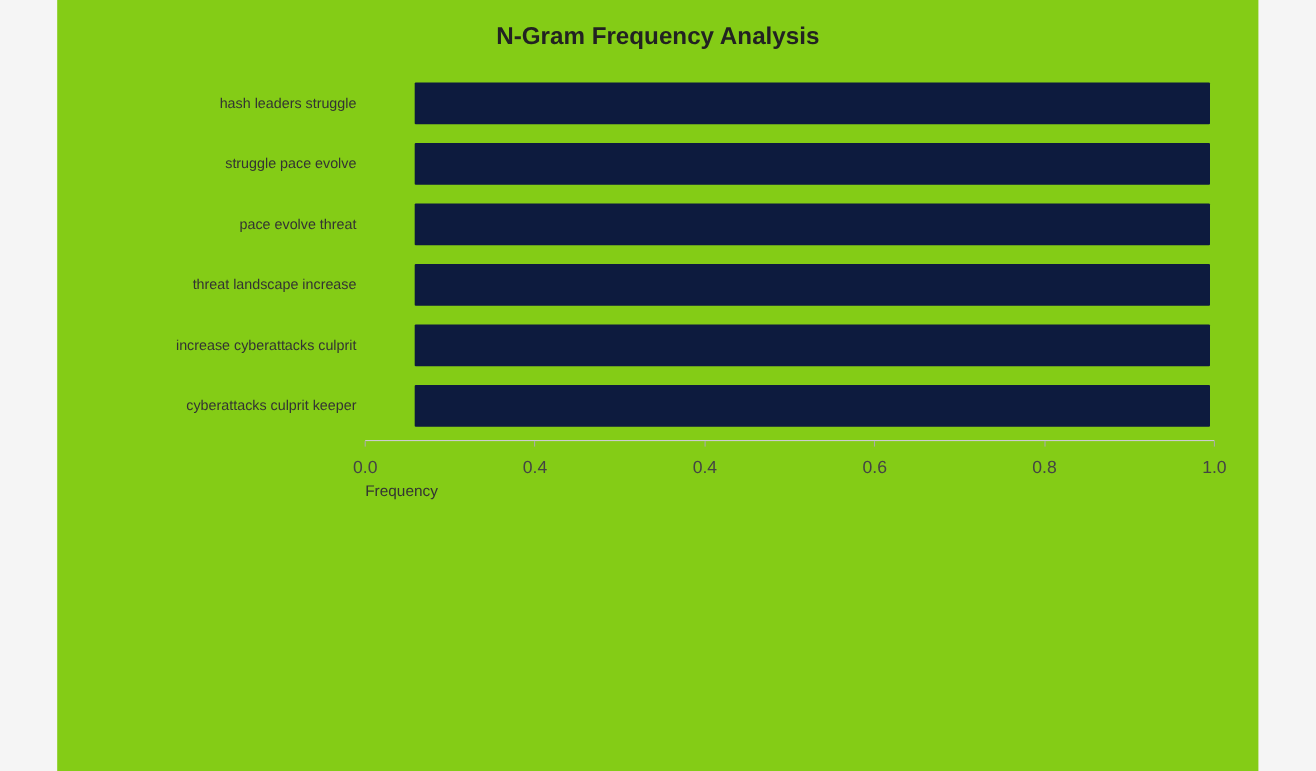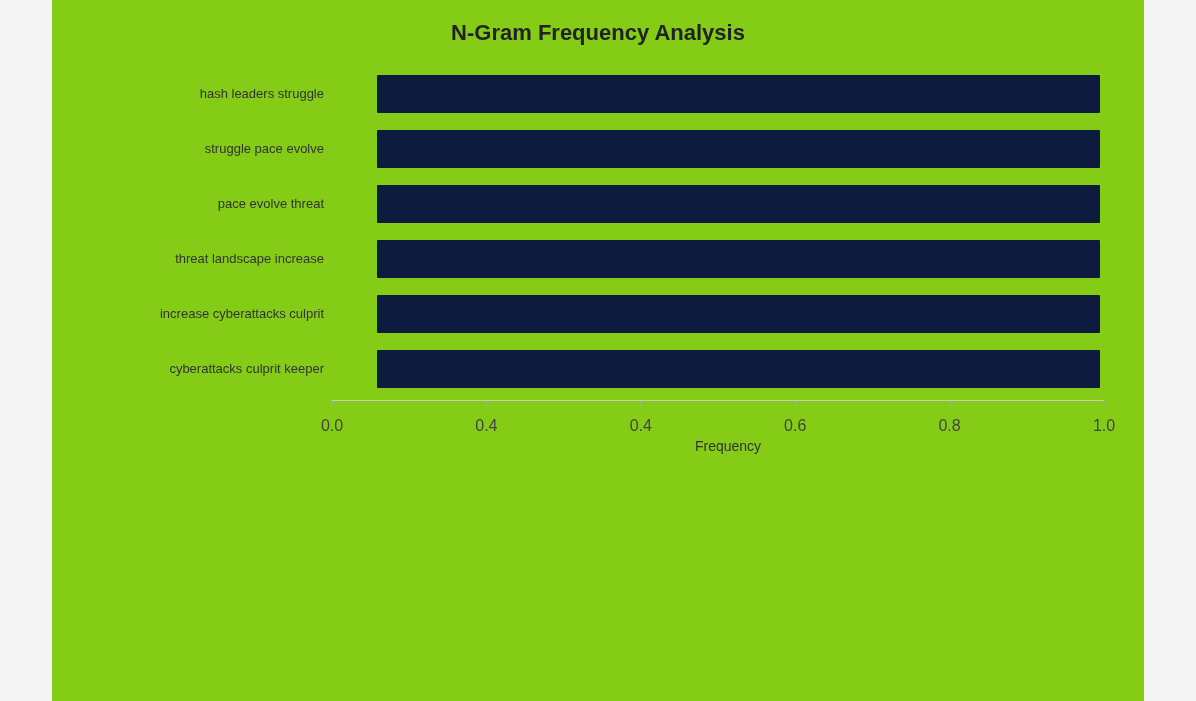--- a/index.html
+++ b/index.html
@@ -84,21 +84,21 @@
     }
     .x-tick-line {
       position: absolute;
       top: 0;
       width: 1px;
       height: 5px;
       background: #aaa;
       transform: translateX(-50%);
     }
     .x-axis-label {
-      text-align: center;
+      text-align: left;
       font-size: 14px;
       color: #333;
       margin-top: 8px;
       margin-left: 260px;
     }
     .bars-container {
       position: relative;
     }
   </style>
 </head>

